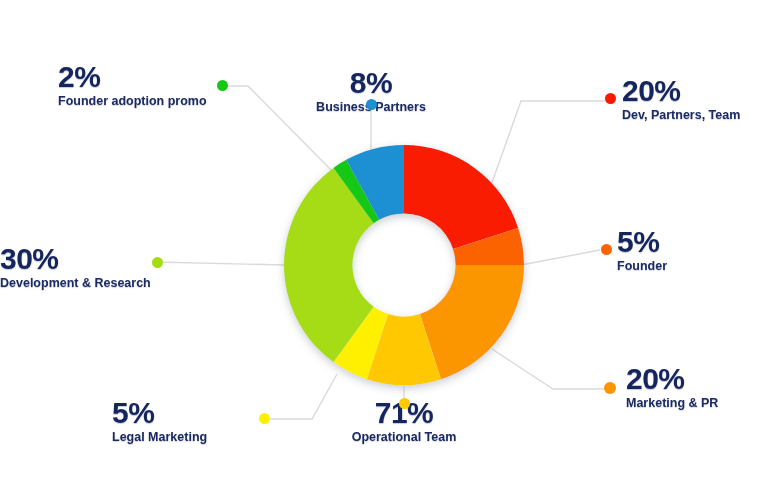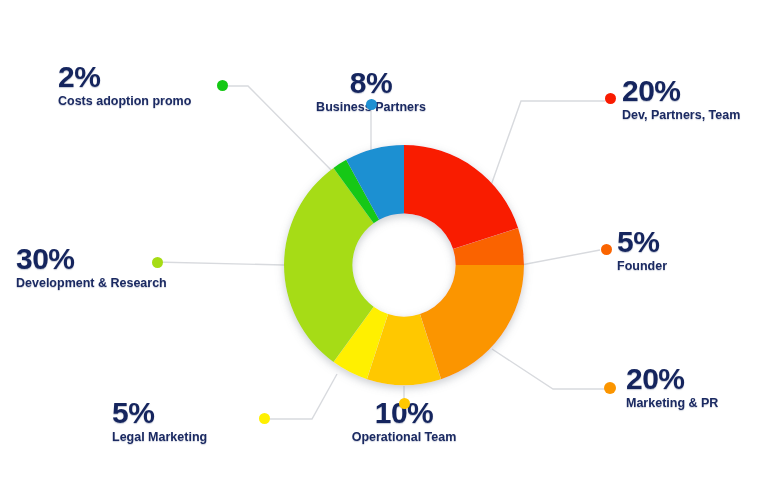--- a/index.html
+++ b/index.html
@@ -103,40 +103,40 @@
   </div>
   <span class="dot" style="left:601px; top:244px; width:11px; height:11px; background:#fa6400;"></span>
 
   <div class="callout c-right" style="left:626px; top:364px;">
     <div class="pct">20%</div>
     <div class="lbl">Marketing &amp; PR</div>
   </div>
   <span class="dot" style="left:604px; top:382px; width:12px; height:12px; background:#fb9500;"></span>
 
   <div class="callout c-center" style="left:304px; top:398px; width:200px;">
-    <div class="pct">10%</div>
+    <div class="pct">71%</div>
     <div class="lbl">Operational Team</div>
   </div>
   <span class="dot" style="left:399px; top:398px; width:11px; height:11px; background:#ffc800;"></span>
 
   <div class="callout c-right" style="left:112px; top:398px; width:143px;">
     <div class="pct">5%</div>
     <div class="lbl">Legal Marketing</div>
   </div>
   <span class="dot" style="left:259px; top:413px; width:11px; height:11px; background:#fff000;"></span>
 
-  <div class="callout c-right" style="left:0px; top:244px; width:150px;margin-left:16px;">
+  <div class="callout c-right" style="left:0px; top:244px; width:150px;">
     <div class="pct">30%</div>
     <div class="lbl">Development &amp; Research</div>
   </div>
   <span class="dot" style="left:152px; top:257px; width:11px; height:11px; background:#a6dc14;"></span>
 
   <div class="callout c-right" style="left:58px; top:62px; width:155px;">
     <div class="pct">2%</div>
-    <div class="lbl">Costs adoption promo</div>
+    <div class="lbl">Founder adoption promo</div>
   </div>
   <span class="dot" style="left:217px; top:80px; width:11px; height:11px; background:#14c814;"></span>
 
   <div class="callout c-center" style="left:271px; top:68px; width:200px;">
     <div class="pct">8%</div>
     <div class="lbl">Business Partners</div>
   </div>
   <span class="dot" style="left:366px; top:99px; width:11px; height:11px; background:#1e90d2;"></span>
 
 </div>

